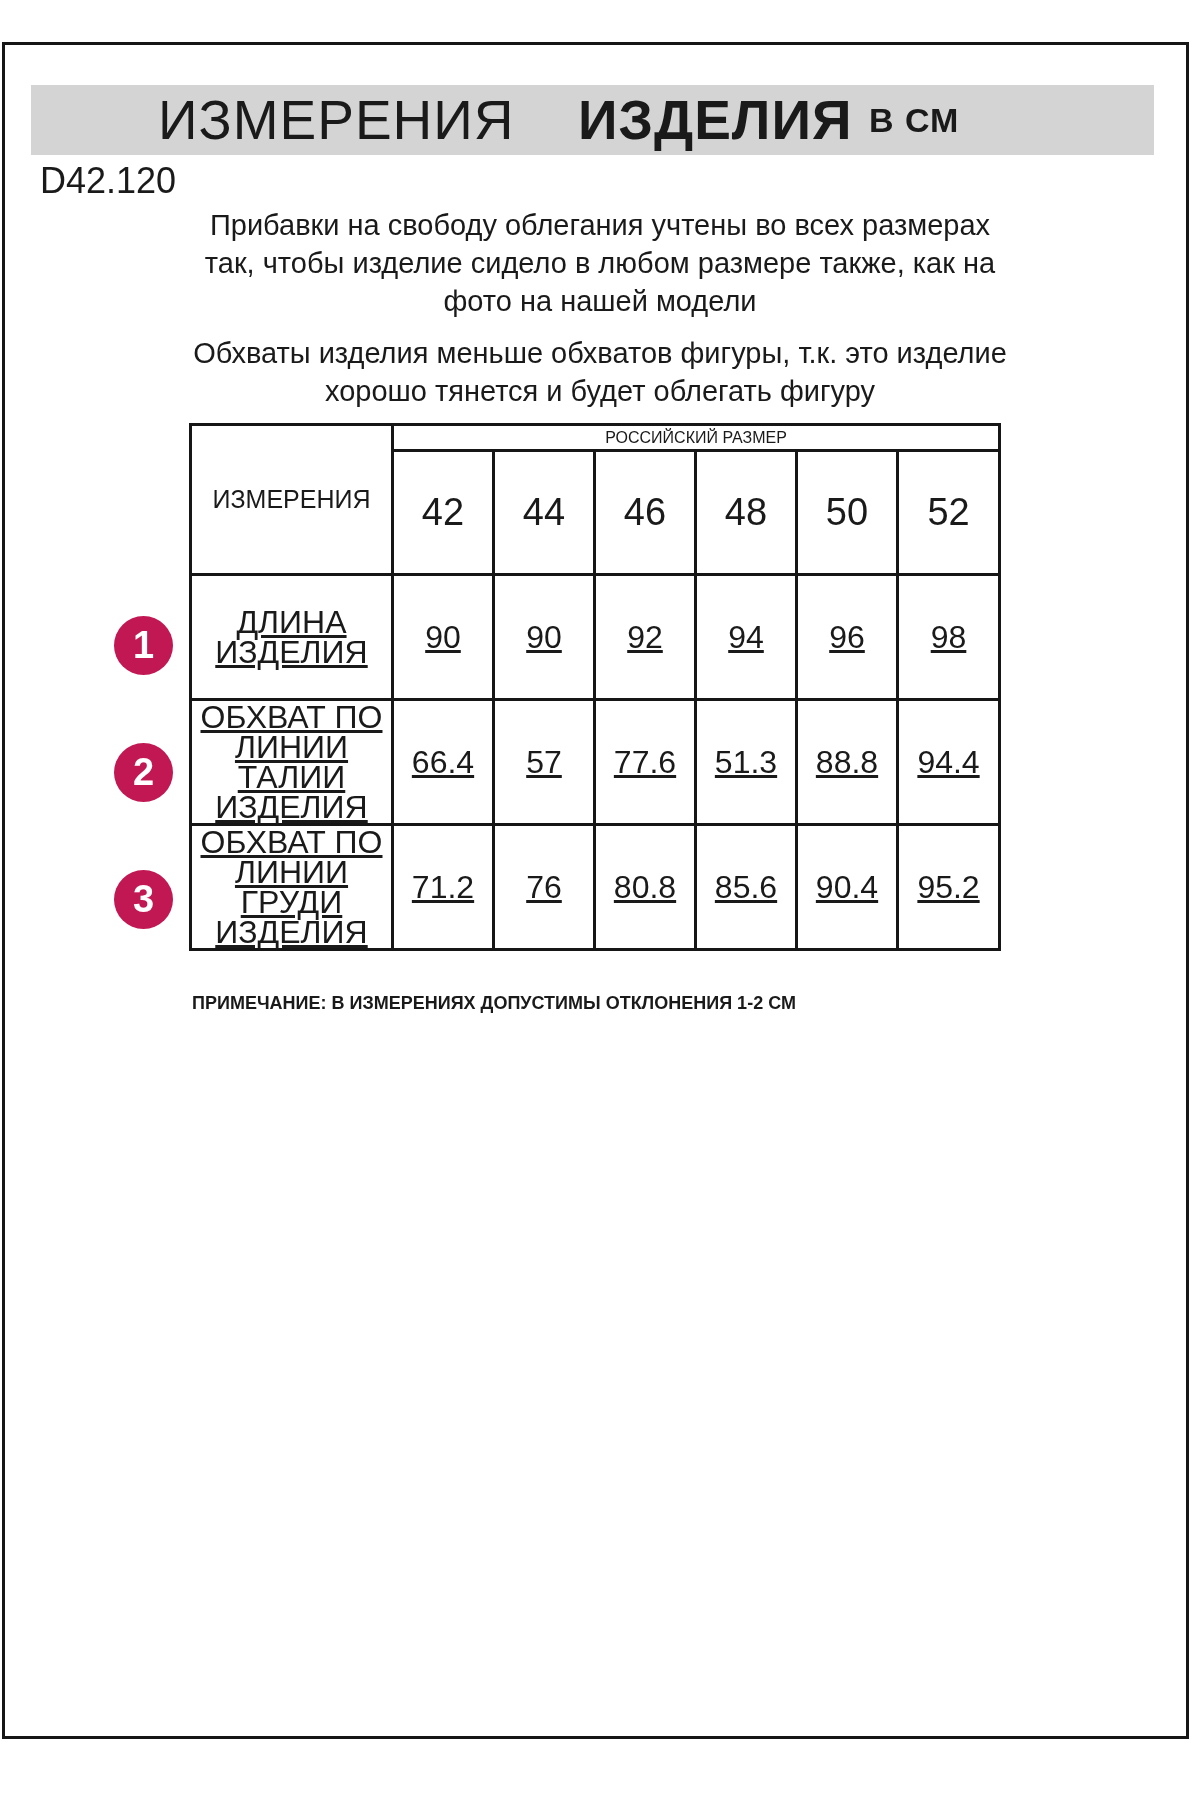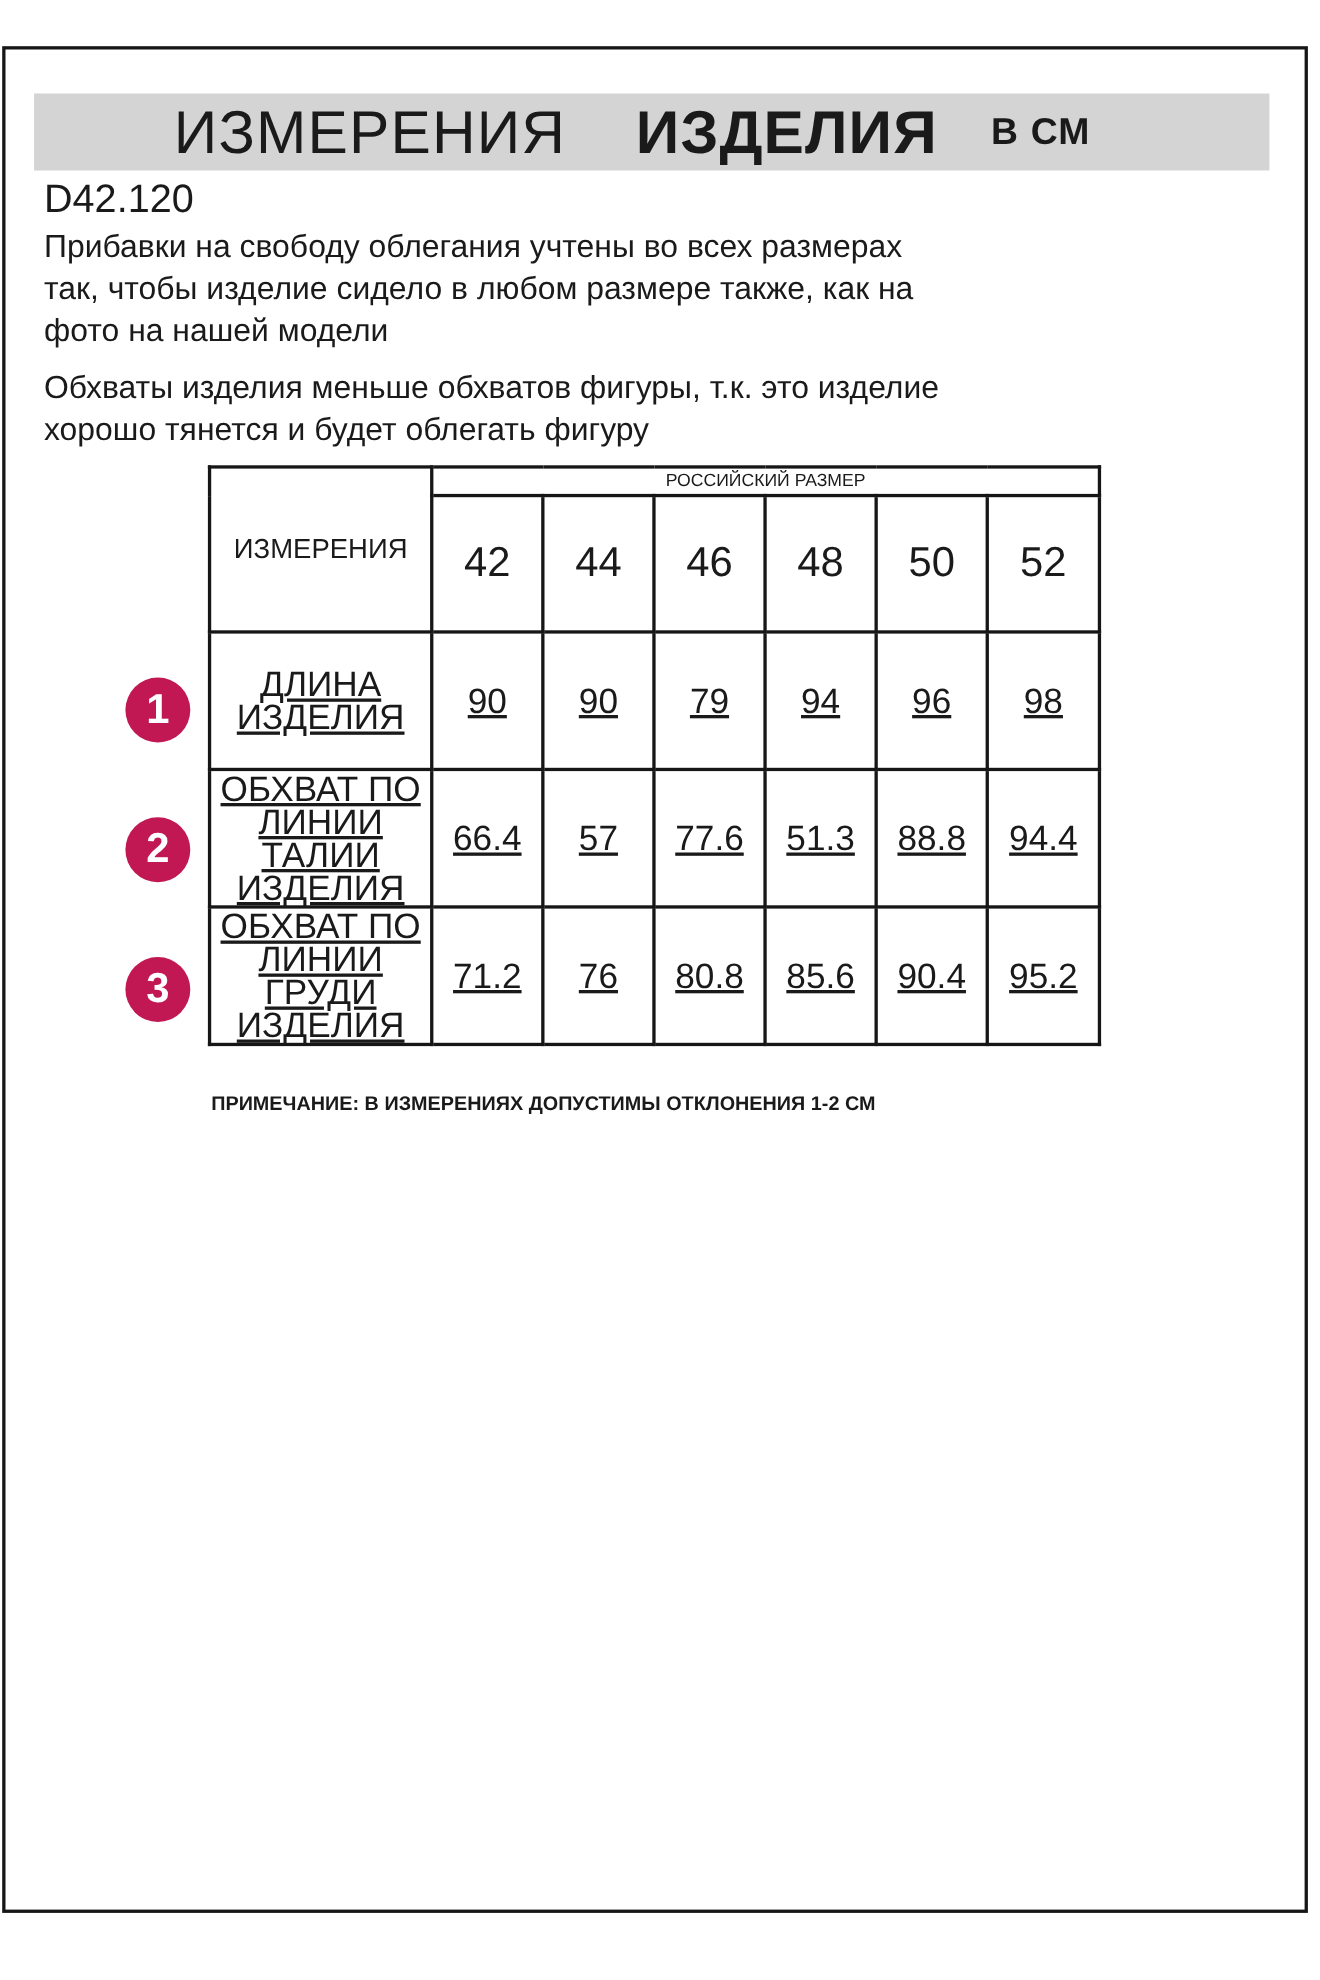--- a/index.html
+++ b/index.html
@@ -12,27 +12,27 @@
     position:absolute;left:2px;top:42px;width:1187px;height:1697px;
     border:3px solid #161616;box-sizing:border-box;background:#ffffff;
   }
   .title-bar{
     position:absolute;left:31px;top:85px;width:1123px;height:70px;
     background:#d4d4d4;
   }
   .title-bar span{position:absolute;top:0;line-height:70px;white-space:nowrap;}
   .t-word1{left:127px;font-size:55px;font-weight:400;letter-spacing:1px;}
   .t-word2{left:547px;font-size:55px;font-weight:700;letter-spacing:1px;}
-  .t-unit{left:870px;font-size:34px;font-weight:700;letter-spacing:1px;}
+  .t-unit{left:838px;font-size:34px;font-weight:700;letter-spacing:1px;}
   .model-code{
     position:absolute;left:40px;top:160px;width:1120px;
     font-size:36px;font-weight:400;
   }
   .para{
-    position:absolute;left:40px;width:1120px;
+    position:absolute;left:40px;width:1120px;text-align:center;
     font-size:29px;line-height:38px;white-space:pre-line;
   }
   .para1{top:206px;}
   .para2{top:334px;}
   table.size-table{
     position:absolute;left:189px;top:423px;width:809px;
     border-collapse:collapse;table-layout:fixed;
   }
   .size-table th,.size-table td{
     border:3px solid #161616;padding:0;text-align:center;vertical-align:middle;
@@ -95,21 +95,21 @@
     <th class="size-cell">44</th>
     <th class="size-cell">46</th>
     <th class="size-cell">48</th>
     <th class="size-cell">50</th>
     <th class="size-cell">52</th>
   </tr>
   <tr class="data-row">
     <td class="row-label">ДЛИНА ИЗДЕЛИЯ</td>
     <td>90</td>
     <td>90</td>
-    <td>79</td>
+    <td>92</td>
     <td>94</td>
     <td>96</td>
     <td>98</td>
   </tr>
   <tr class="data-row">
     <td class="row-label">ОБХВАТ ПО
 ЛИНИИ ТАЛИИ
 ИЗДЕЛИЯ</td>
     <td>66.4</td>
     <td>57</td>

